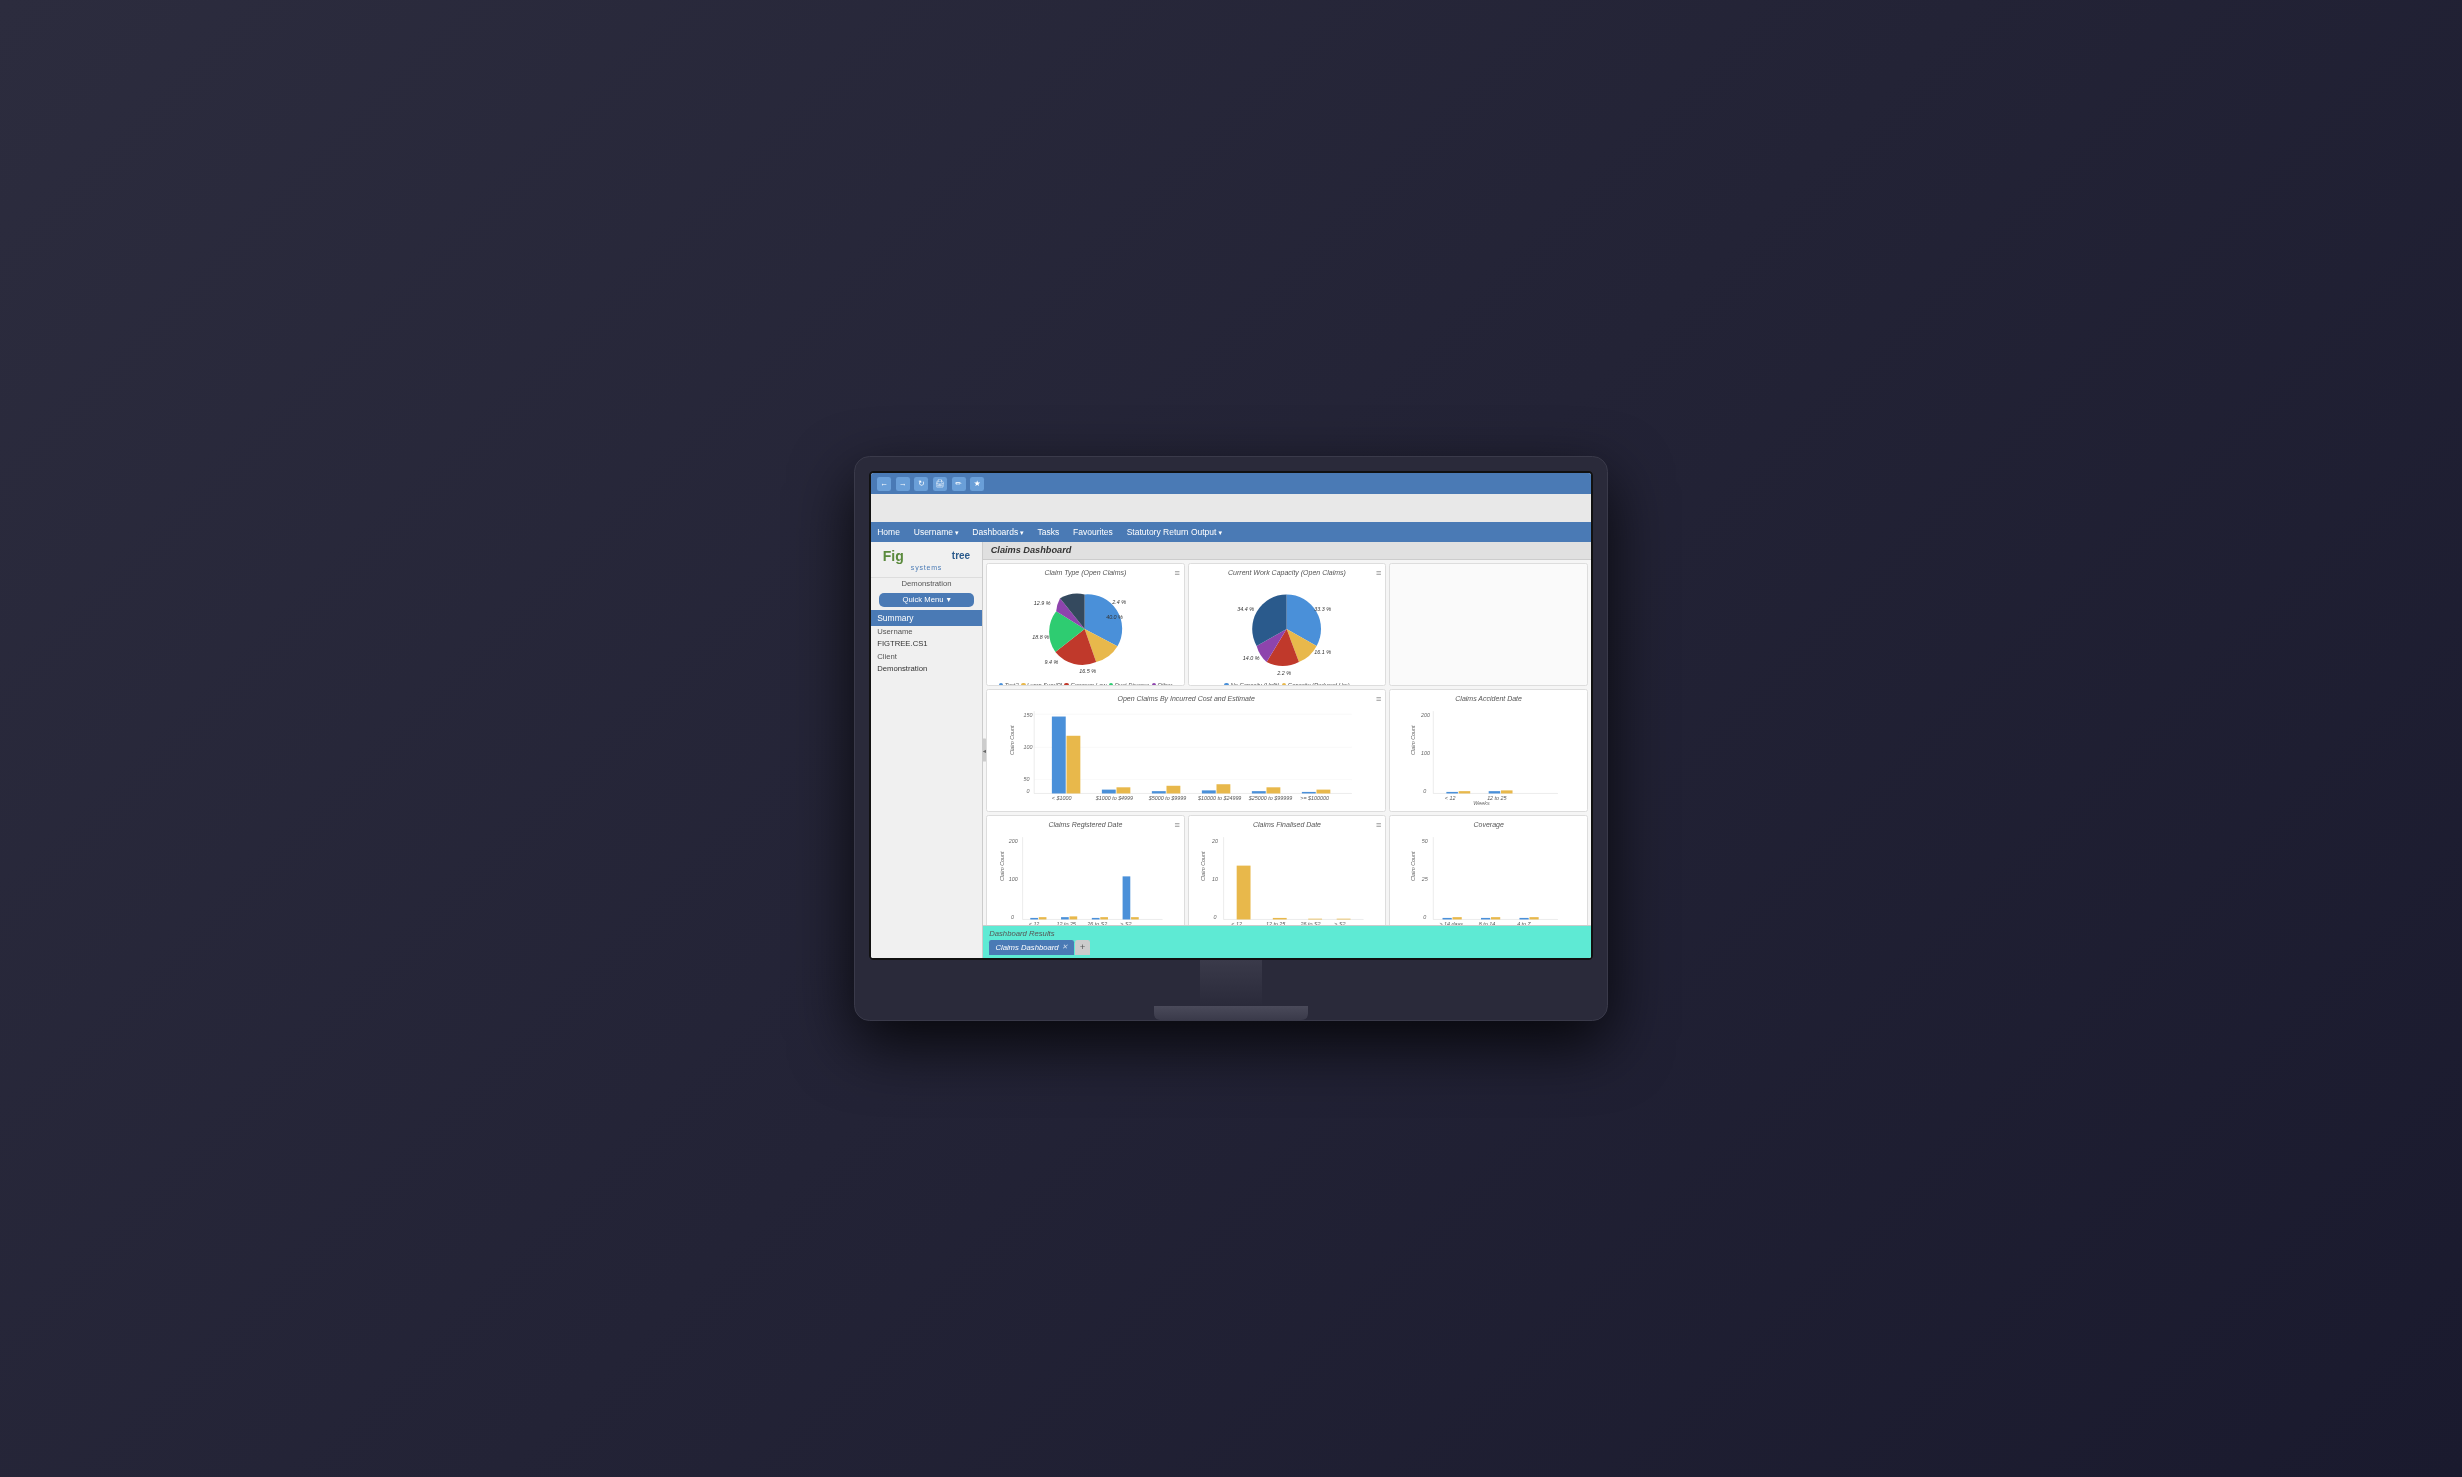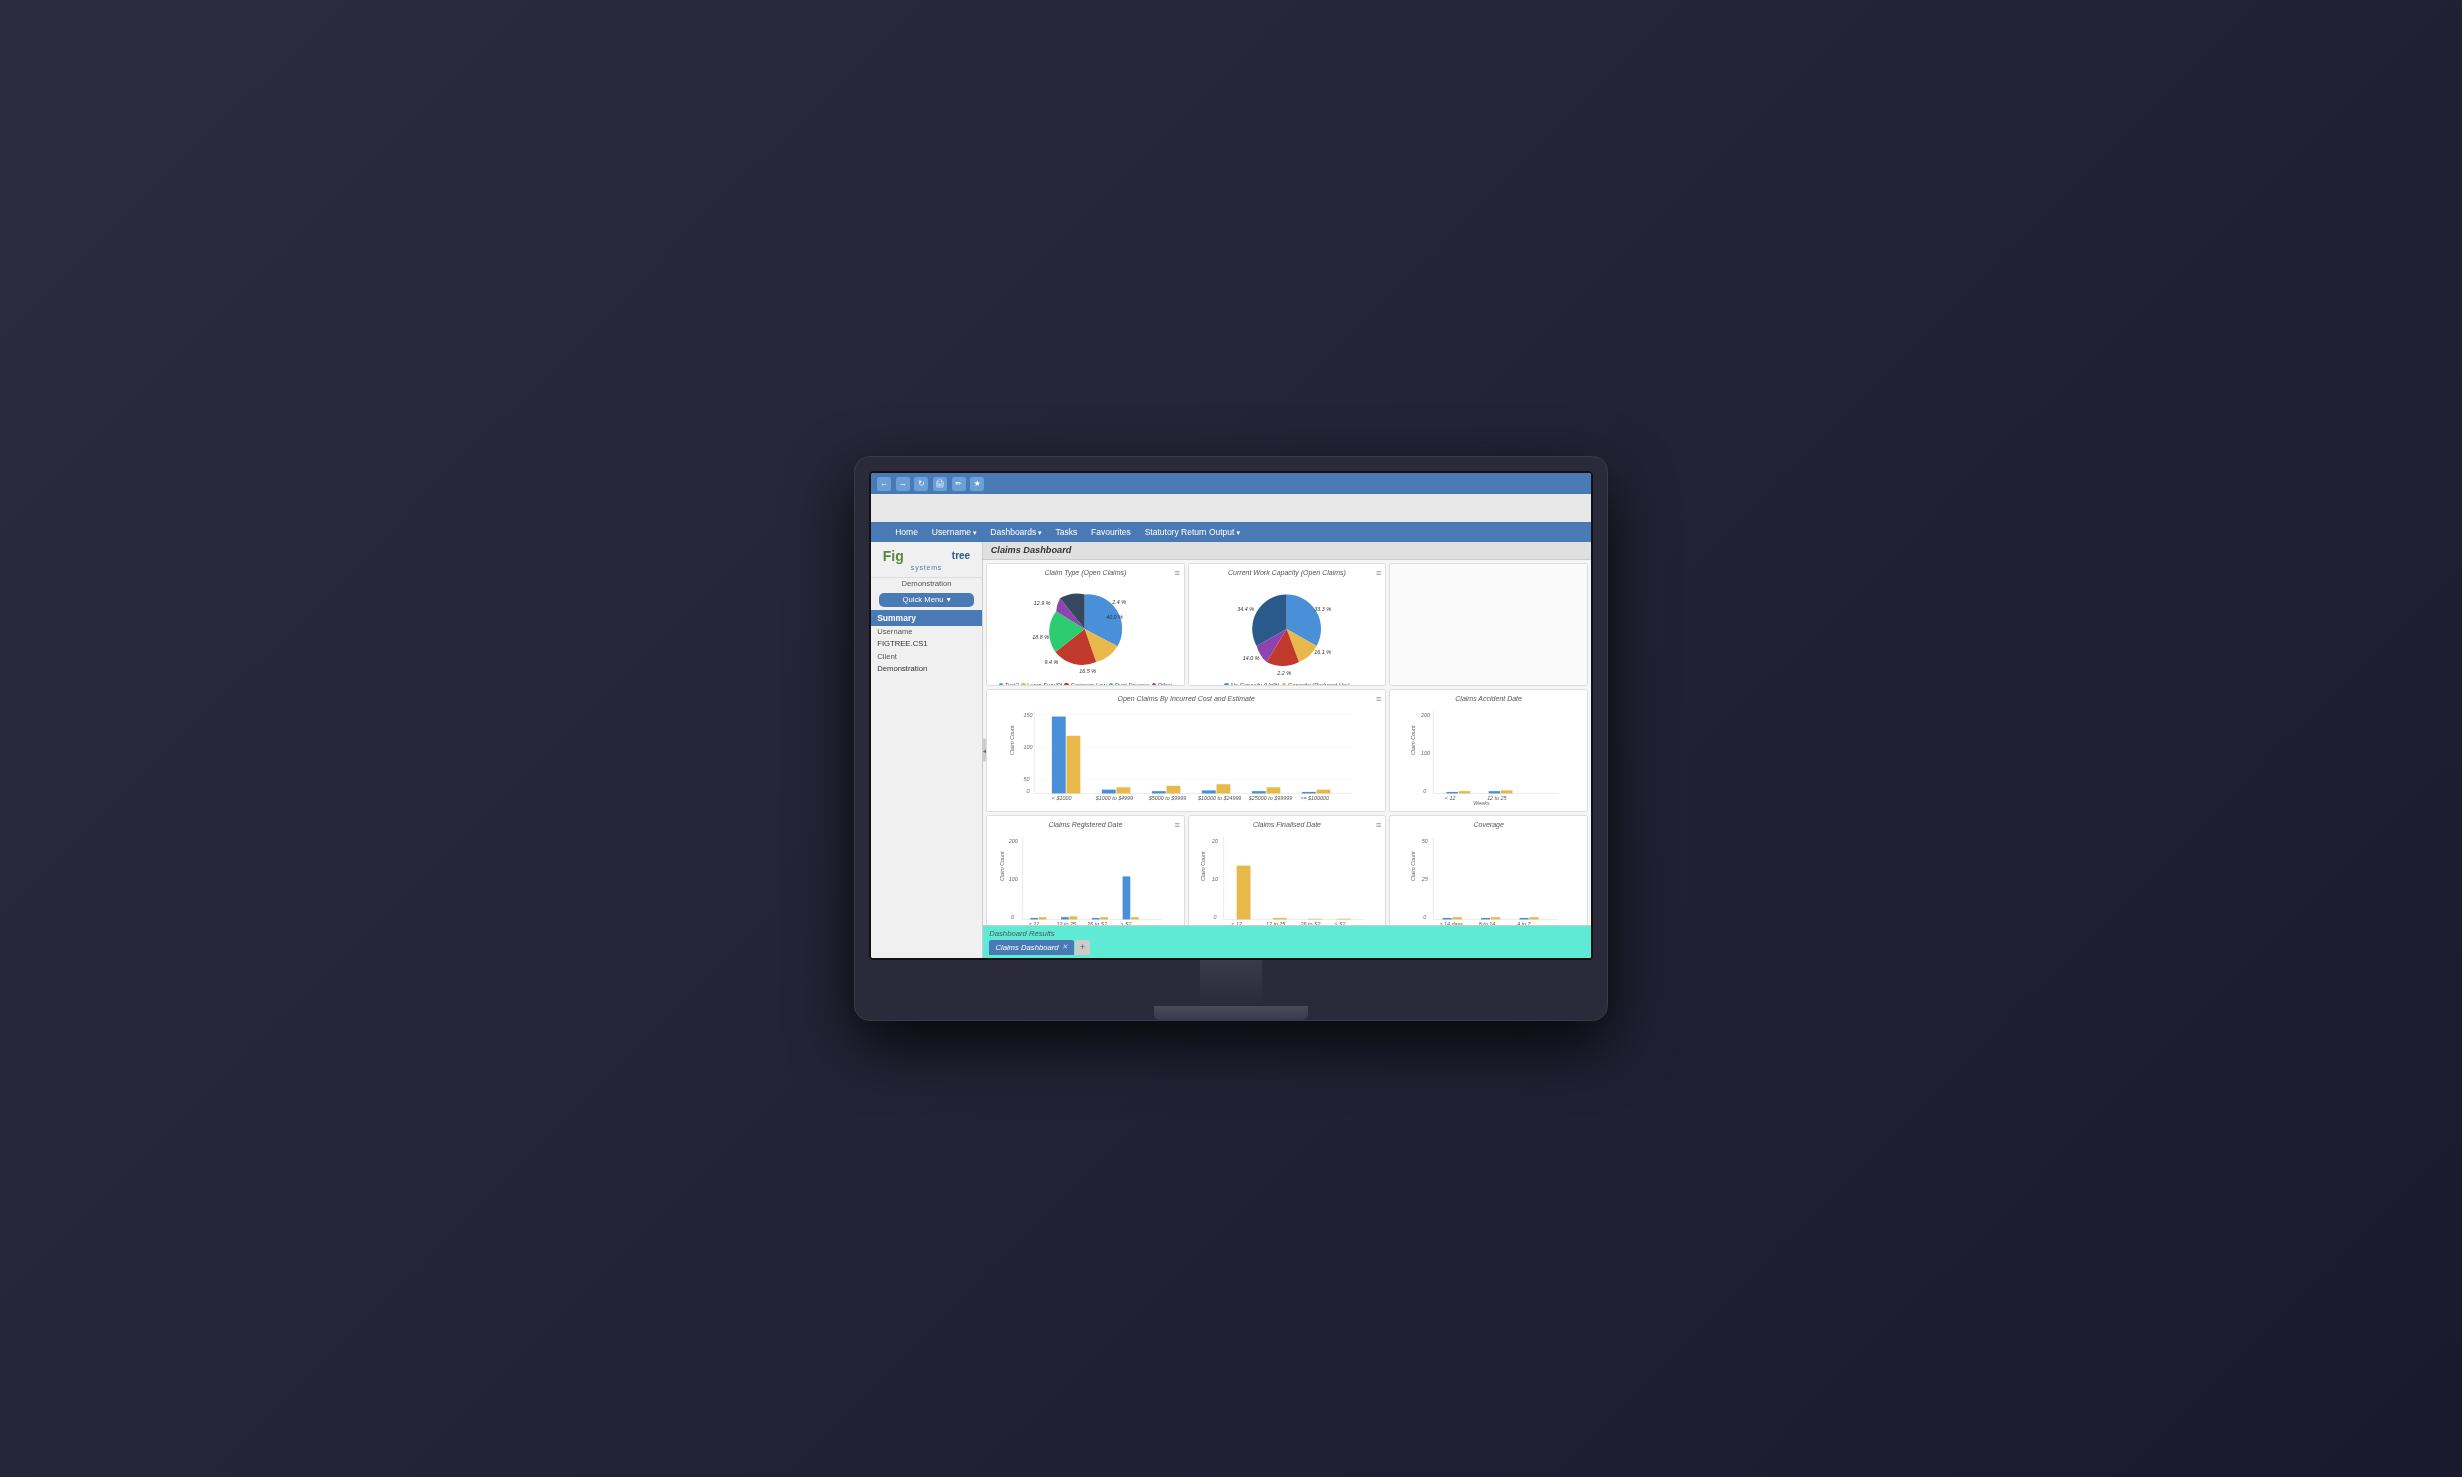--- a/index.html
+++ b/index.html
@@ -43,21 +43,21 @@
       border: none; border-radius: 2.3px;
       color: white; font-size: 7.7px;
       cursor: pointer; display: flex; align-items: center; justify-content: center;
     }
 
     
     .top-nav {
       background: #4a7ab5;
       display: flex;
       align-items: center;
-      padding: 0 18px;
+      padding: 0 0;
       height: 20px;
       gap: 1.5px;
       margin-top: 28px;
     }
     .top-nav-item {
       color: white;
       font-size: 8.5px;
       padding: 1.5px 6.2px;
       cursor: pointer;
       border-radius: 2.3px;
@@ -102,21 +102,21 @@
       padding: 2.3px 6.2px;
       font-size: 7.7px;
       cursor: pointer;
       width: 85%;
     }
     .sidebar-section {
       background: #4a7ab5;
       color: white;
       font-size: 8.5px;
       padding: 3.1px 6.2px;
-      font-weight: bold;
+      font-weight: normal;
     }
     .sidebar-label {
       font-size: 7.7px;
       color: #555;
       padding: 1.5px 6.2px;
     }
     .sidebar-value {
       font-size: 7.7px;
       color: #333;
       padding: 0.8px 6.2px 3.1px 6.2px;

